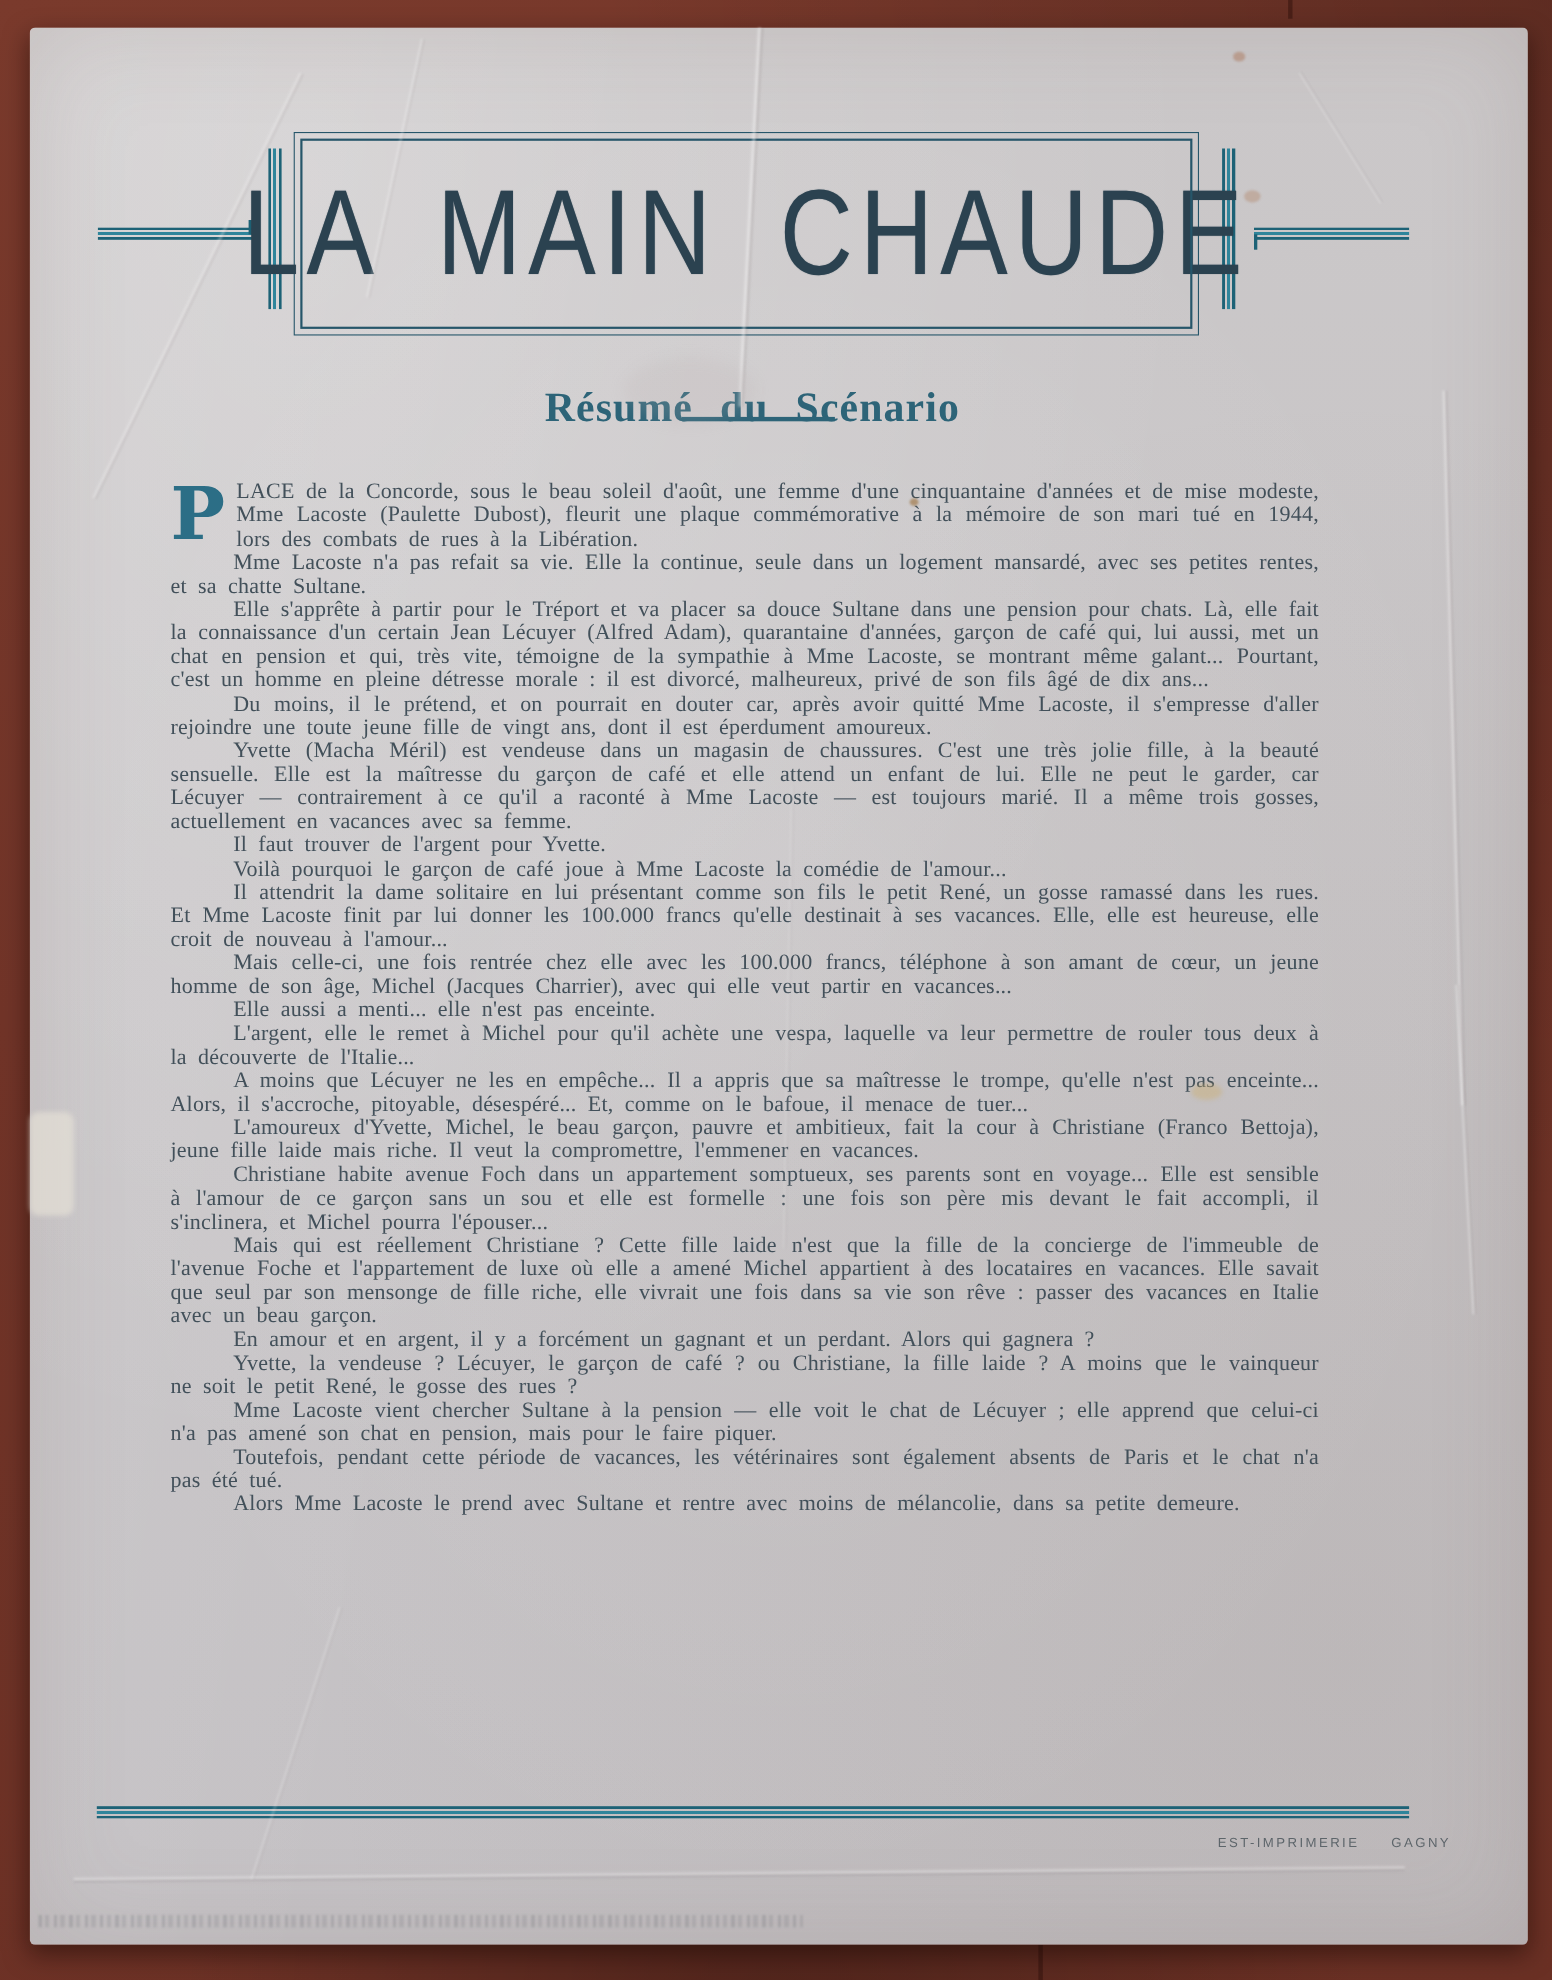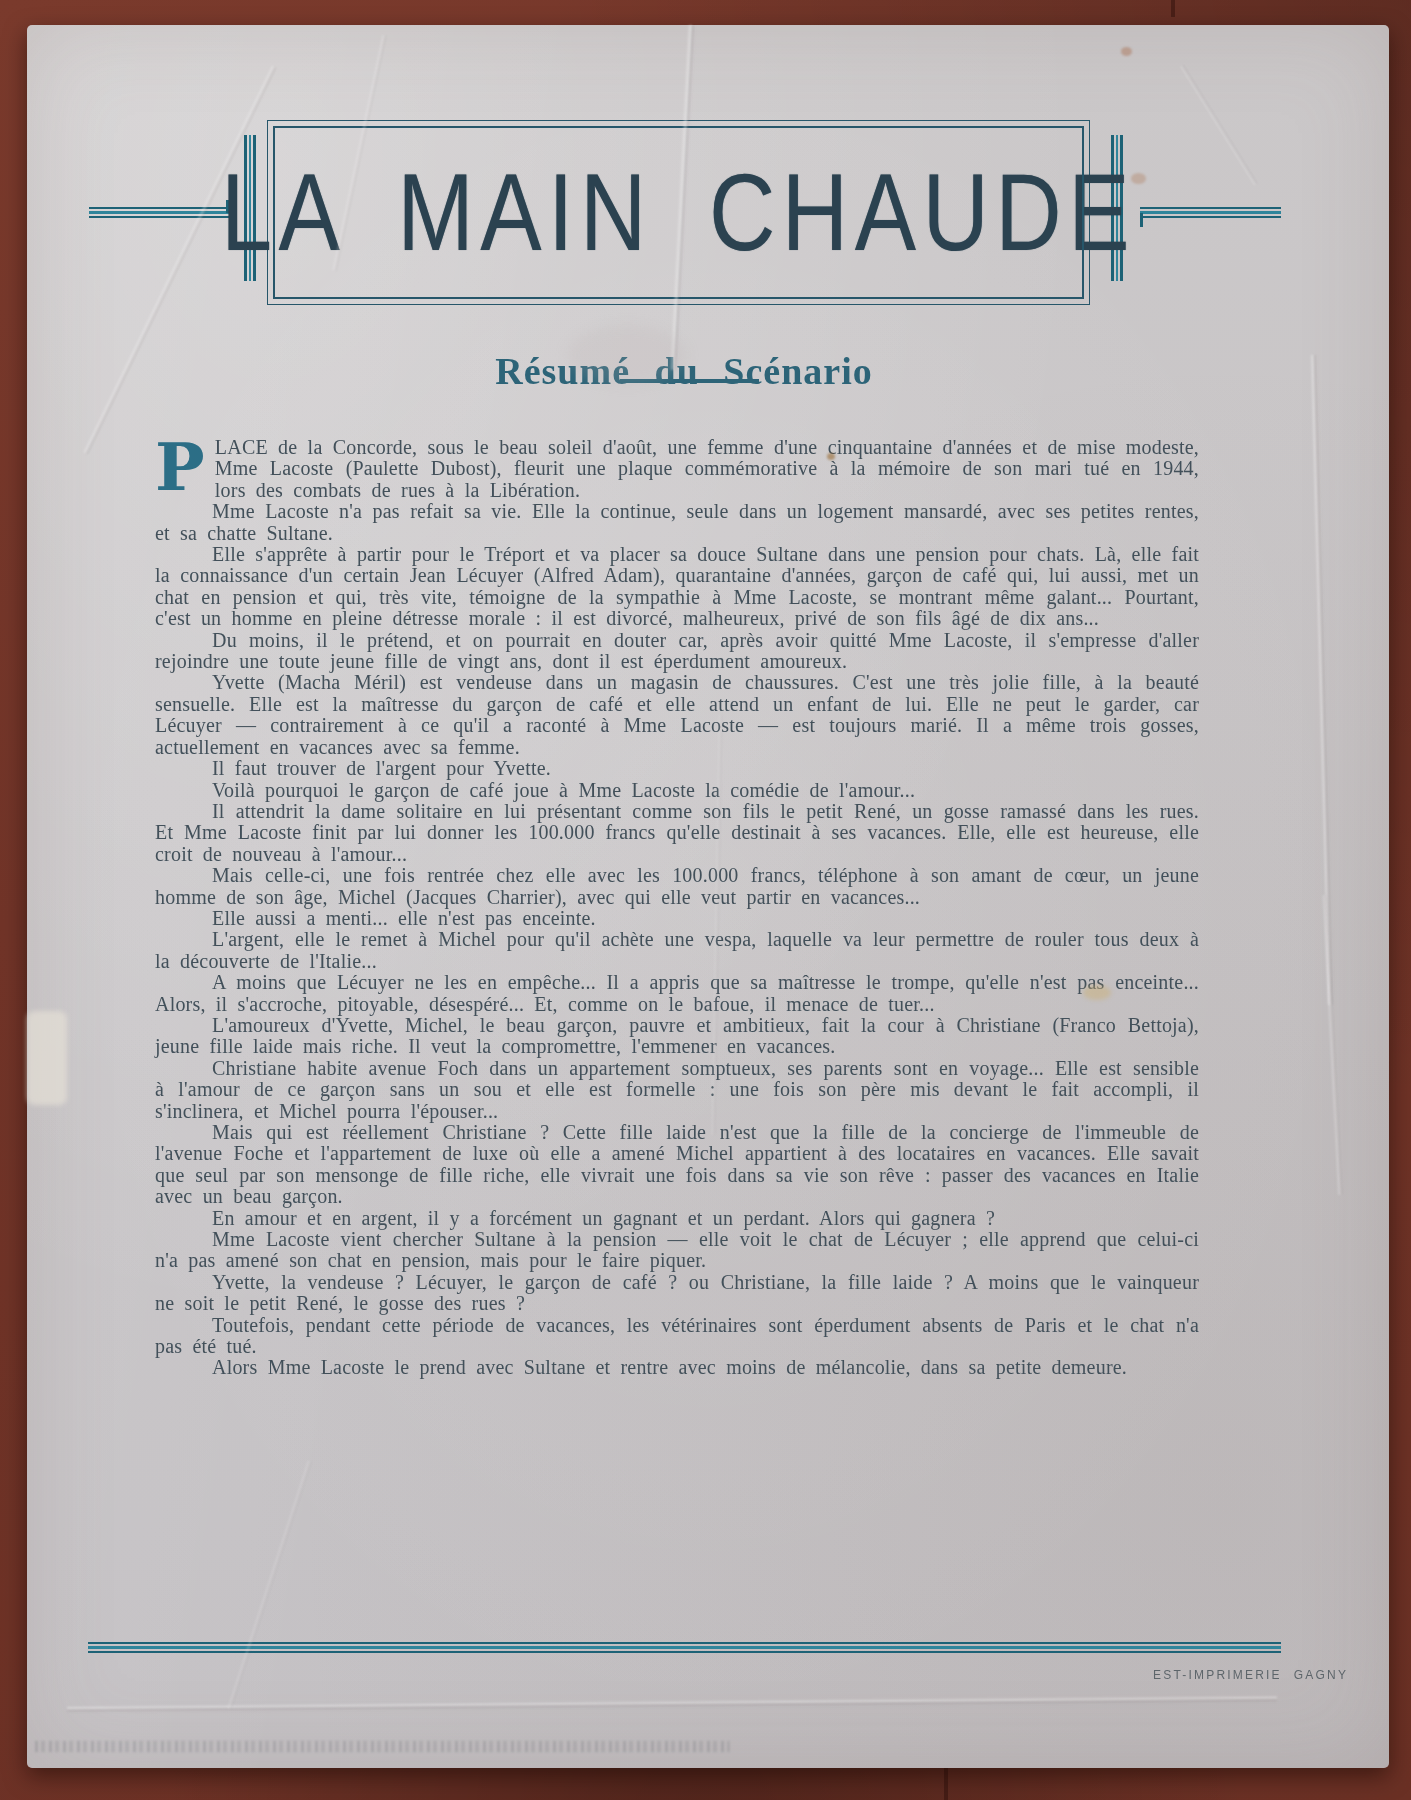--- a/index.html
+++ b/index.html
@@ -71,21 +71,21 @@
   }
   .synopsis p{margin:0;text-indent:57px;}
   .synopsis p.first{text-indent:0;}
   .dropcap{
     float:left;font-family:"DejaVu Serif", serif;font-weight:bold;
     font-size:66px;line-height:.82;color:#2c6e86;margin:3px 10px 0 0;
   }
 
   
   .imprint{
-    position:absolute;left:1126px;top:1643px;display:flex;gap:12px;
+    position:absolute;left:1080px;top:1643px;display:flex;gap:29px;
     font-family:"Liberation Sans", sans-serif;font-size:12px;
     letter-spacing:2.2px;color:#4d575d;opacity:.85;white-space:nowrap;
   }
 
   
   .crease{position:absolute;background:linear-gradient(90deg,transparent,rgba(255,255,255,.55) 45%,rgba(95,85,88,.20) 60%,transparent);filter:blur(.8px);pointer-events:none;}
   .crease.h{background:linear-gradient(180deg,transparent,rgba(255,255,255,.5) 45%,rgba(95,85,88,.2) 60%,transparent);}
   .c1{left:652px;top:0;width:7px;height:345px;transform:rotate(3deg);}
   .c2{left:150px;top:20px;width:6px;height:430px;transform:rotate(26deg);opacity:.8;}
   .c3{left:330px;top:8px;width:5px;height:240px;transform:rotate(12deg);opacity:.7;}
@@ -145,23 +145,23 @@
       <p>Voilà pourquoi le garçon de café joue à Mme Lacoste la comédie de l'amour...</p>
       <p>Il attendrit la dame solitaire en lui présentant comme son fils le petit René, un gosse ramassé dans les rues. Et Mme Lacoste finit par lui donner les 100.000 francs qu'elle destinait à ses vacances. Elle, elle est heureuse, elle croit de nouveau à l'amour...</p>
       <p>Mais celle-ci, une fois rentrée chez elle avec les 100.000 francs, téléphone à son amant de cœur, un jeune homme de son âge, Michel (Jacques Charrier), avec qui elle veut partir en vacances...</p>
       <p>Elle aussi a menti... elle n'est pas enceinte.</p>
       <p>L'argent, elle le remet à Michel pour qu'il achète une vespa, laquelle va leur permettre de rouler tous deux à la découverte de l'Italie...</p>
       <p>A moins que Lécuyer ne les en empêche... Il a appris que sa maîtresse le trompe, qu'elle n'est pas enceinte... Alors, il s'accroche, pitoyable, désespéré... Et, comme on le bafoue, il menace de tuer...</p>
       <p>L'amoureux d'Yvette, Michel, le beau garçon, pauvre et ambitieux, fait la cour à Christiane (Franco Bettoja), jeune fille laide mais riche. Il veut la compromettre, l'emmener en vacances.</p>
       <p>Christiane habite avenue Foch dans un appartement somptueux, ses parents sont en voyage... Elle est sensible à l'amour de ce garçon sans un sou et elle est formelle : une fois son père mis devant le fait accompli, il s'inclinera, et Michel pourra l'épouser...</p>
       <p>Mais qui est réellement Christiane ? Cette fille laide n'est que la fille de la concierge de l'immeuble de l'avenue Foche et l'appartement de luxe où elle a amené Michel appartient à des locataires en vacances. Elle savait que seul par son mensonge de fille riche, elle vivrait une fois dans sa vie son rêve : passer des vacances en Italie avec un beau garçon.</p>
       <p>En amour et en argent, il y a forcément un gagnant et un perdant. Alors qui gagnera ?</p>
+      <p>Yvette, la vendeuse ? Lécuyer, le garçon de café ? ou Christiane, la fille laide ? A moins que le vainqueur ne soit le petit René, le gosse des rues ?</p>
       <p>Mme Lacoste vient chercher Sultane à la pension — elle voit le chat de Lécuyer ; elle apprend que celui-ci n'a pas amené son chat en pension, mais pour le faire piquer.</p>
-      <p>Yvette, la vendeuse ? Lécuyer, le garçon de café ? ou Christiane, la fille laide ? A moins que le vainqueur ne soit le petit René, le gosse des rues ?</p>
-      <p>Toutefois, pendant cette période de vacances, les vétérinaires sont éperdument absents de Paris et le chat n'a pas été tué.</p>
+      <p>Toutefois, pendant cette période de vacances, les vétérinaires sont également absents de Paris et le chat n'a pas été tué.</p>
       <p>Alors Mme Lacoste le prend avec Sultane et rentre avec moins de mélancolie, dans sa petite demeure.</p>
     </div>
 
   <div class="imprint">
     <span>EST-IMPRIMERIE</span>
     <span>GAGNY</span>
   </div>
 
   <div class="crease c1"></div>
   <div class="crease c2"></div>

